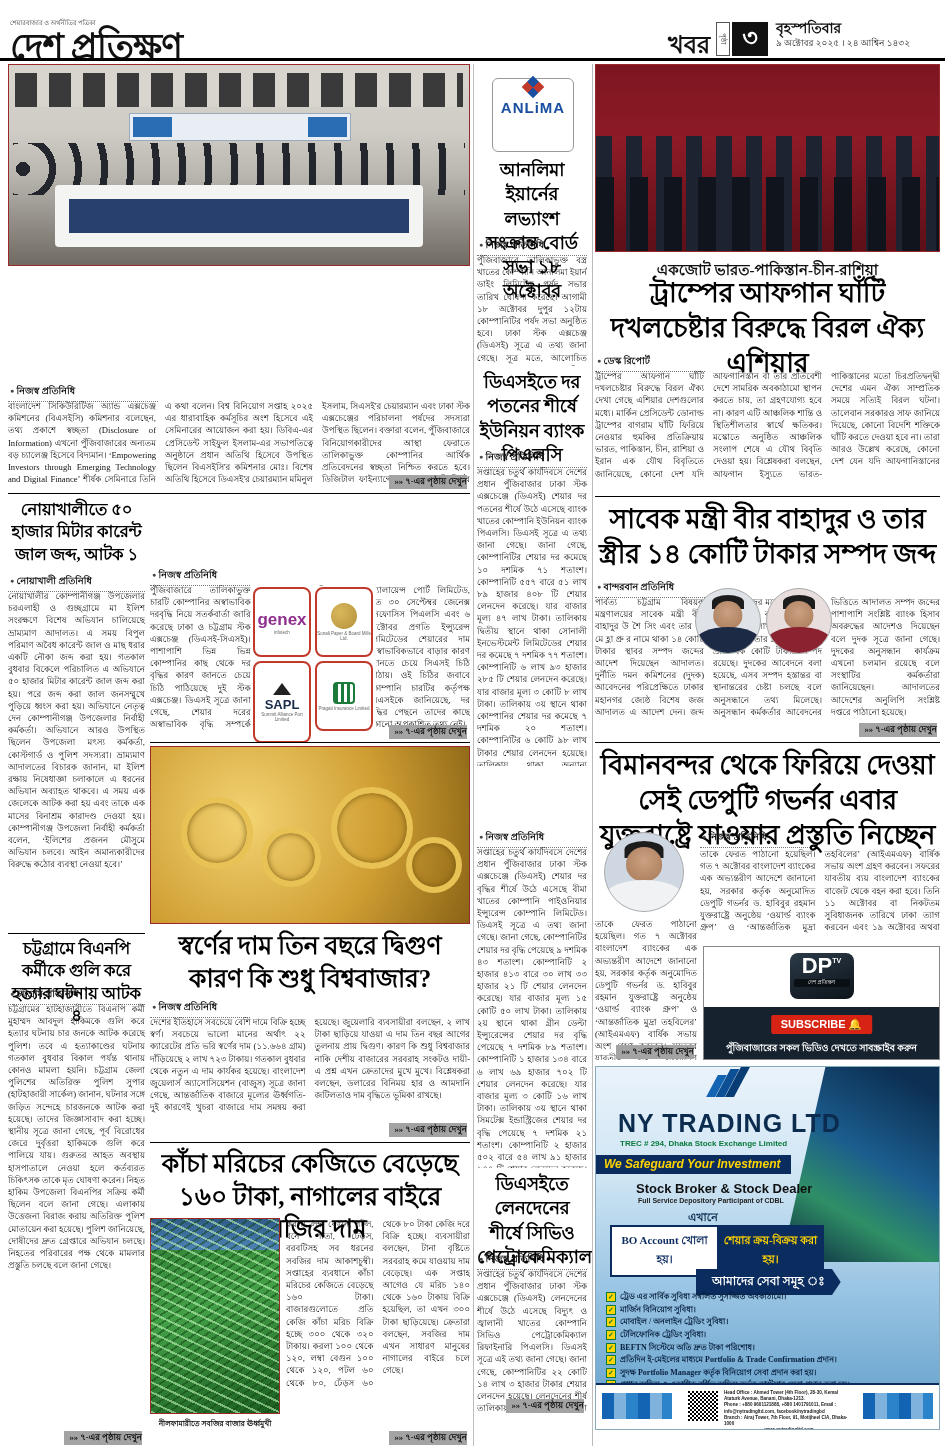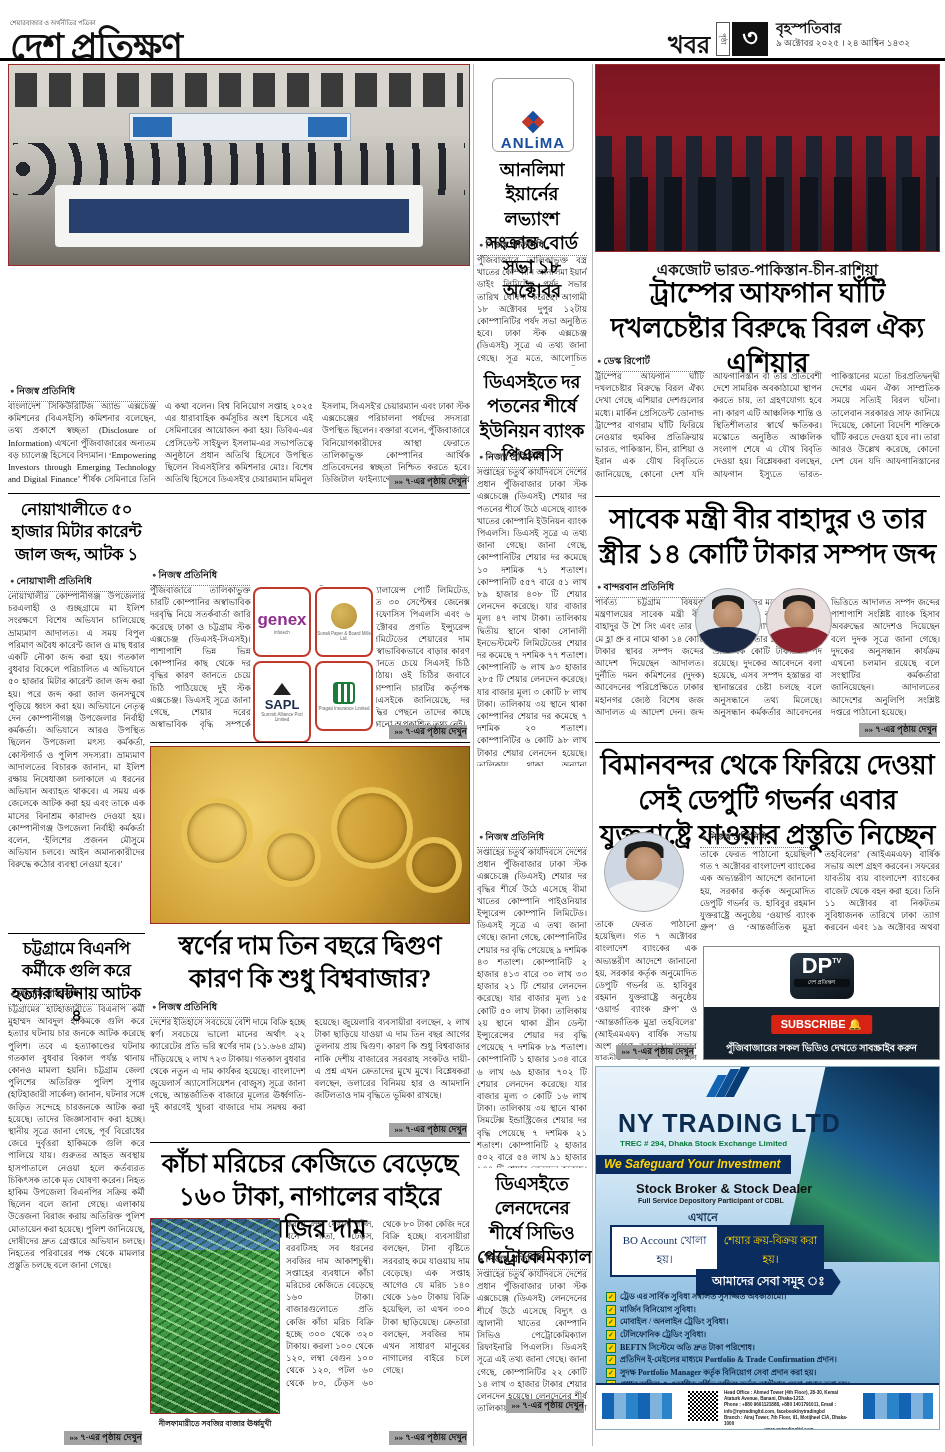--- a/index.html
+++ b/index.html
@@ -37,21 +37,21 @@
             display:flex;flex-direction:column;align-items:center;justify-content:center;overflow:hidden}
   .genex-t{color:#8e2f8e;font-weight:bold;font-size:17px;font-family:"Liberation Sans",sans-serif}
   .logo-sub{font-size:4.5px;color:#666;text-align:center;font-family:"Liberation Sans",sans-serif}
   .gold-disc{width:26px;height:26px;border-radius:50%;background:radial-gradient(circle at 35% 35%,#d9b85c,#b5913a);margin-bottom:2px}
   .sapl-t{font-weight:bold;font-size:13px;color:#1a2a4a;font-family:"Liberation Sans",sans-serif}
   .tri{width:0;height:0;border-left:9px solid transparent;border-right:9px solid transparent;border-bottom:12px solid #222;margin-bottom:2px}
   .prag-mark{width:18px;height:18px;border:2px solid #1c7a3a;border-radius:4px;margin-bottom:2px;
              background:repeating-linear-gradient(90deg,#1c7a3a 0 3px,#fff 3px 6px)}
   
   .anlima-card{position:absolute;border:1px solid #999;border-radius:6px;background:#fff;
-               display:flex;flex-direction:column;align-items:center;justify-content:flex-end}
+               display:flex;flex-direction:column;align-items:center;justify-content:flex-start}
   .anl-diamond{width:16px;height:16px;background:conic-gradient(#c0392b 0 25%,#1a4fa0 25% 50%,#c0392b 50% 75%,#1a4fa0 75%);transform:rotate(45deg);margin-bottom:4px}
   .anl-t{color:#1a4fa0;font-weight:bold;font-size:15px;letter-spacing:1px;font-family:"Liberation Sans",sans-serif}
   
   .portrait{border-radius:50%;overflow:hidden;position:absolute;border:1px solid #aaa}
   .p-face{position:absolute;left:50%;top:18%;width:46%;height:44%;transform:translateX(-50%);
           background:radial-gradient(circle at 50% 40%,#caa182,#a87a58);border-radius:50% 50% 45% 45%}
   .p-hair{position:absolute;left:50%;top:10%;width:50%;height:22%;transform:translateX(-50%);
           background:#1c1c1c;border-radius:50% 50% 0 0}
   .p-body{position:absolute;left:0;bottom:-2%;width:100%;height:42%;border-radius:50% 50% 0 0}
   
@@ -75,21 +75,21 @@
   .ny-arrow i:nth-child(2){height:28px;background:#0d4f94;margin-top:-6px}
   .ny-arrow i:nth-child(3){height:34px;background:#083c74;margin-top:-12px}
   .ny-name{position:absolute;font-family:"Liberation Sans",sans-serif;font-weight:bold;font-size:25px;color:#0b2c4e;letter-spacing:1px}
   .ny-trec{position:absolute;font-family:"Liberation Sans",sans-serif;font-weight:bold;font-size:8px;color:#0a7a3c}
   .ny-slogan{position:absolute;background:#0b2c5e;color:#ffd400;font-family:"Liberation Sans",sans-serif;
              font-weight:bold;font-style:italic;font-size:12px;padding:2px 10px 3px 8px}
   .ny-role{position:absolute;font-family:"Liberation Sans",sans-serif;font-weight:bold;font-size:13px;color:#101010}
   .ny-role-sub{position:absolute;font-family:"Liberation Sans",sans-serif;font-weight:bold;font-size:7px;color:#222}
   .ny-here{position:absolute;font-weight:bold;font-size:11px;color:#0b2c4e}
   .ny-table{position:absolute;display:flex;border:2px solid #0b2c5e;background:#fff}
-  .ny-cell{width:50%;box-sizing:border-box;text-align:center;font-weight:normal;font-size:11px;padding:5px 3px;color:#0b2c5e}
+  .ny-cell{width:50%;box-sizing:border-box;text-align:center;font-weight:bold;font-size:11px;padding:5px 3px;color:#0b2c5e}
   .ny-cell.dark{background:#0b2c5e;color:#ffd400;border-left:2px solid #0b2c5e}
   .ny-ribbon{position:absolute;background:#0b2c5e;color:#fff;font-weight:bold;font-size:12px;
              padding:3px 16px;clip-path:polygon(0 0,94% 0,100% 50%,94% 100%,0 100%)}
   .ny-list{position:absolute;font-size:8px;font-weight:bold;color:#08203e;line-height:1.58}
   .ny-list .chk{display:inline-block;width:8px;height:8px;background:#ffd400;border:1px solid #0a7a3c;
                 color:#0a7a3c;font-size:7px;line-height:8px;text-align:center;margin-right:4px;vertical-align:0px}
   .ny-bottom{position:absolute;left:0;right:0;bottom:0;height:44px;background:#fff;border-top:2px solid #0b2c5e}
   .qr{position:absolute;width:30px;height:30px;top:6px;left:92px;
       background:repeating-linear-gradient(0deg,#000 0 2px,#fff 2px 4px),repeating-linear-gradient(90deg,#000 0 2px,#fff 2px 4px);
       background-blend-mode:difference}

